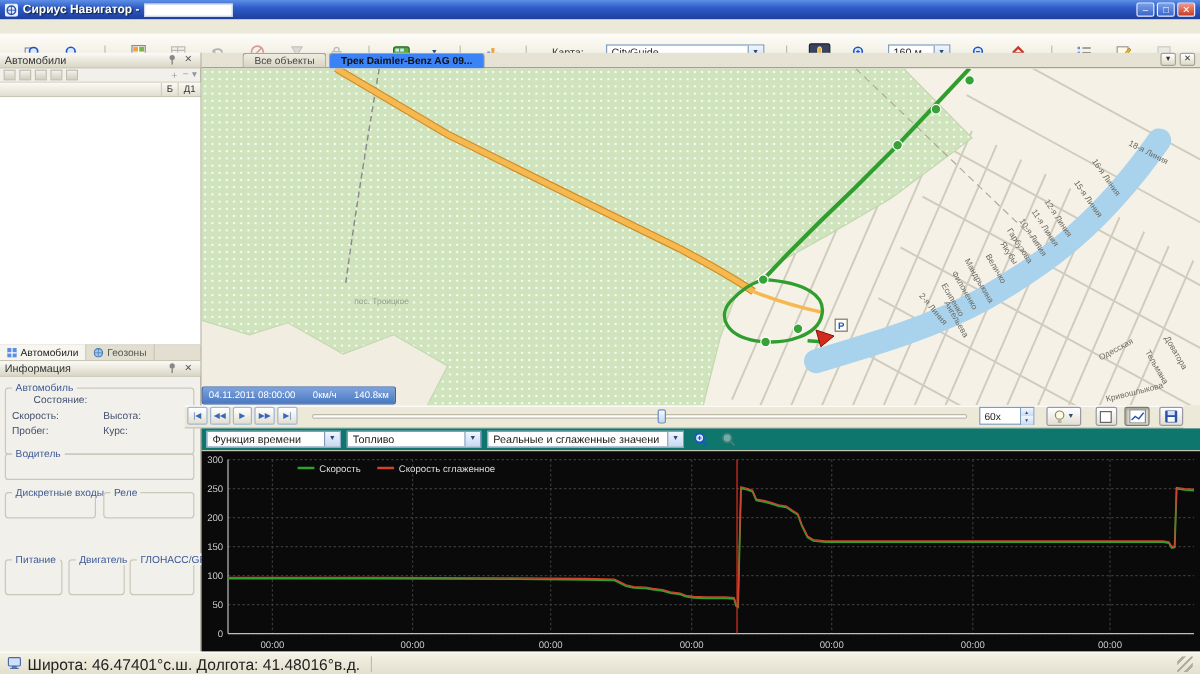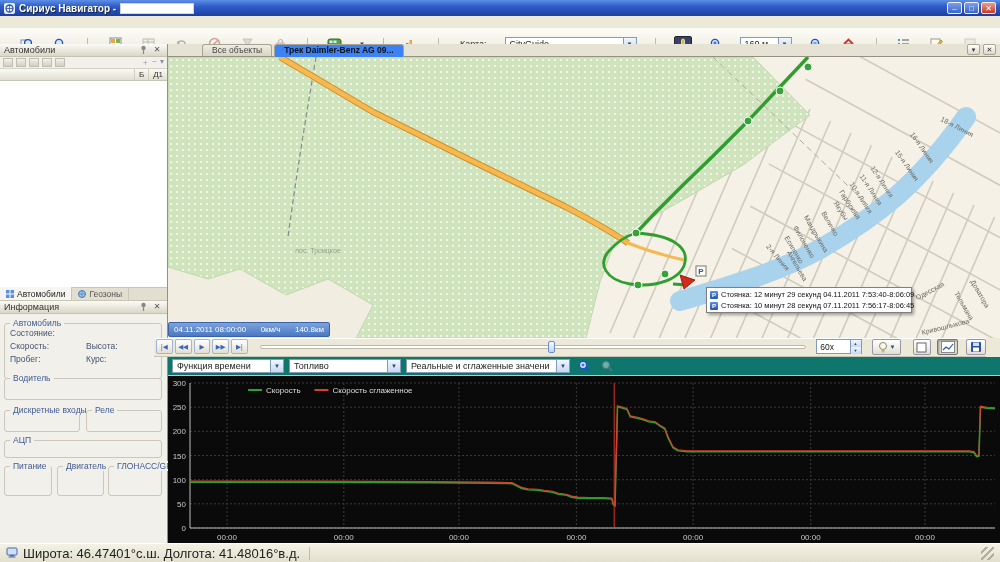--- a/index.html
+++ b/index.html
@@ -296,36 +296,33 @@
       <button class="minibtn"><svg width="9" height="9">
             <circle cx="4.5" cy="3" r="2.2" fill="#888"></circle>
             <line x1="4.5" y1="5" x2="4.5" y2="9" stroke="#888" stroke-width="1.2"></line>
           </svg></button>
       <button class="minibtn">✕</button>
     </div>
     <div class="infobody">
       <div class="gbox" style="left:4px;top:9px;width:158px;height:56px">
         <span class="glab">Автомобиль</span>
       </div>
-      <span class="flabel" style="left:10px;top:14px">Состояние:</span>
+      <span class="flabel" style="left:28px;top:14px">Состояние:</span>
       <span class="flabel" style="left:10px;top:27px">Скорость:</span>
       <span class="flabel" style="left:86px;top:27px">Высота:</span>
       <span class="flabel" style="left:10px;top:40px">Пробег:</span>
       <span class="flabel" style="left:86px;top:40px">Курс:</span>
       <div class="gbox" style="left:4px;top:64px;width:158px;height:22px">
         <span class="glab">Водитель</span>
       </div>
       <div class="gbox" style="left:4px;top:96px;width:76px;height:22px">
         <span class="glab">Дискретные входы</span>
       </div>
       <div class="gbox" style="left:86px;top:96px;width:76px;height:22px">
         <span class="glab">Реле</span>
-      </div>
-      <div class="gbox" style="left:4px;top:126px;width:158px;height:18px">
-        <span class="glab">АЦП</span>
       </div>
       <div class="gbox" style="left:4px;top:152px;width:48px;height:30px">
         <span class="glab">Питание</span>
       </div>
       <div class="gbox" style="left:57px;top:152px;width:47px;height:30px">
         <span class="glab">Двигатель</span>
       </div>
       <div class="gbox" style="left:108px;top:152px;width:54px;height:30px">
         <span class="glab">ГЛОНАСС/GPS</span>
       </div>
@@ -420,30 +417,20 @@
           <text transform="translate(763,236) rotate(-28)" text-anchor="middle">Одесская</text>
           <text transform="translate(794,250) rotate(60)" text-anchor="middle">Тельмана</text>
           <text transform="translate(810,238) rotate(60)" text-anchor="middle">Доватора</text>
           <text transform="translate(778,272) rotate(-14)" text-anchor="middle">Кривошлыкова</text>
         </g>
       <text x="150" y="196" font-size="7" fill="#90a08a" text-anchor="middle">пос. Троицкое</text>
     </svg>
     
   </div>
 
-  <div class="maptip" id="maptip">
-      <div class="trow">
-        <span class="ticon">P</span>
-        <span>Стоянка: 12 минут 29 секунд 04.11.2011 7:53:40-8:06:09</span>
-      </div>
-      <div class="trow">
-        <span class="ticon">P</span>
-        <span>Стоянка: 10 минут 28 секунд 07.11.2011 7:56:17-8:06:45</span>
-      </div>
-    </div>
 
   <div class="timeline">
     <span>04.11.2011 08:00:00</span>
     <span>0км/ч</span>
     <span>140.8км</span>
   </div>
 
   <div class="playrow">
     <button class="pbtn">|◀</button>
     <button class="pbtn">◀◀</button>

